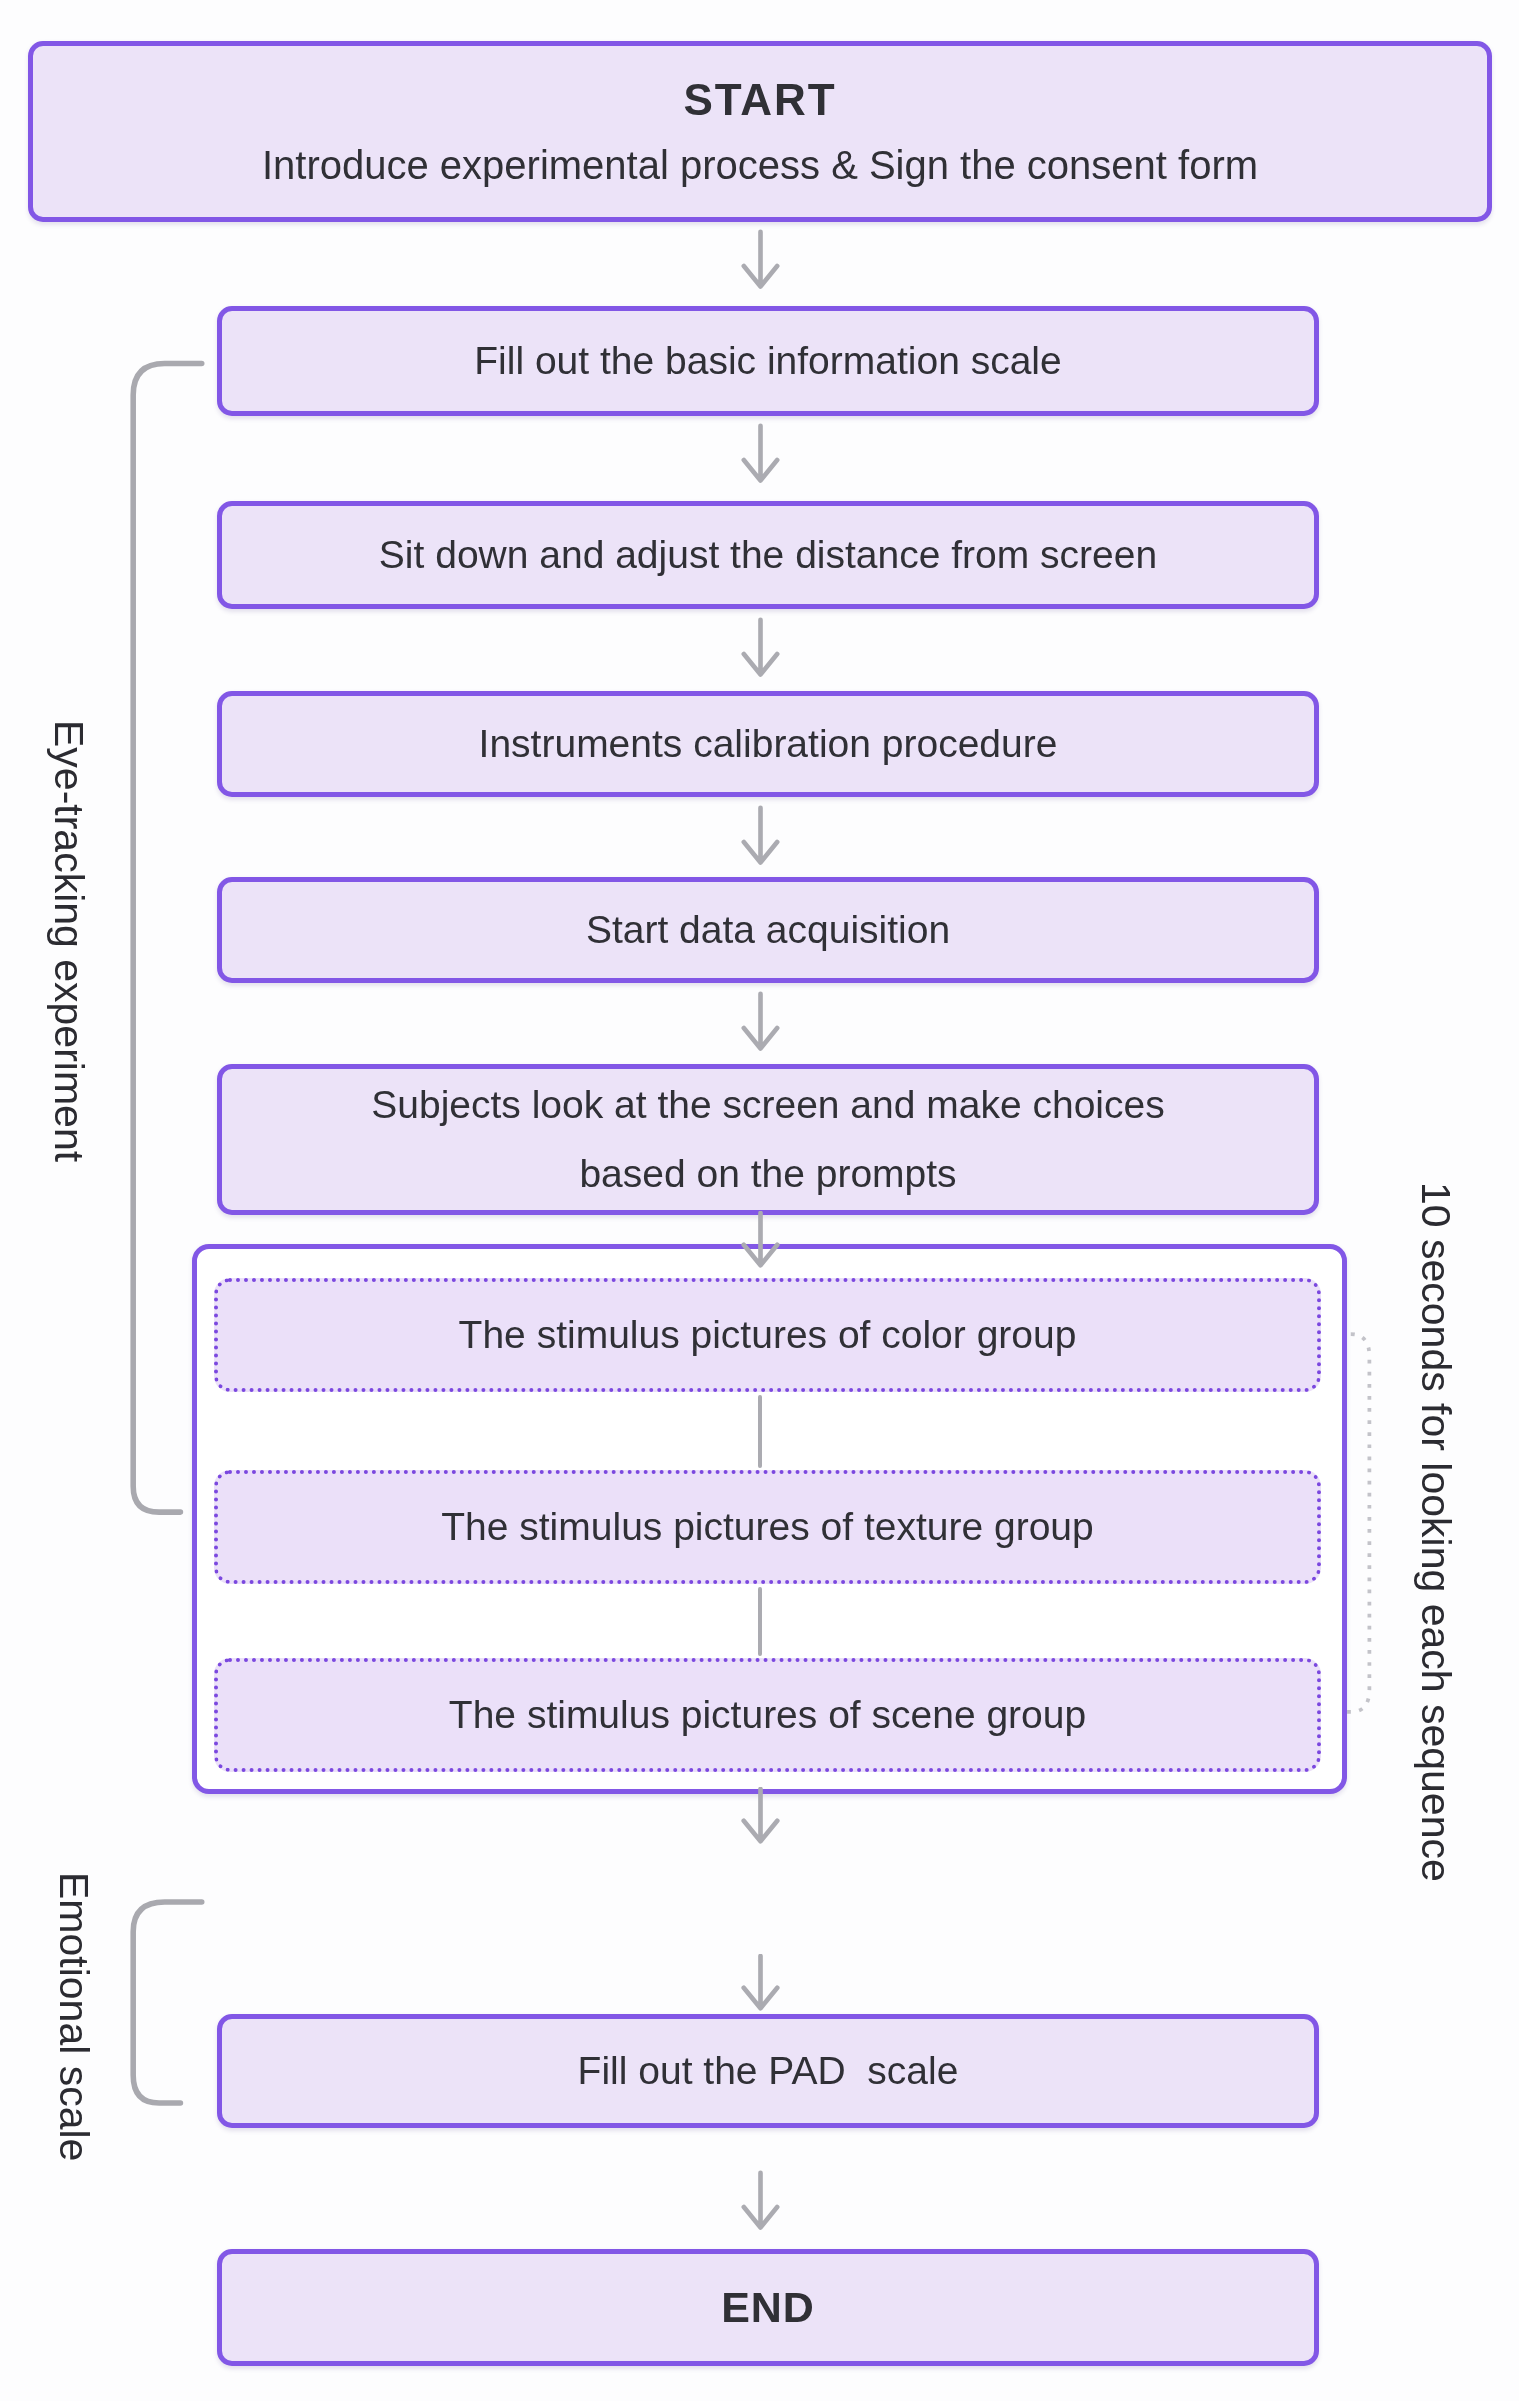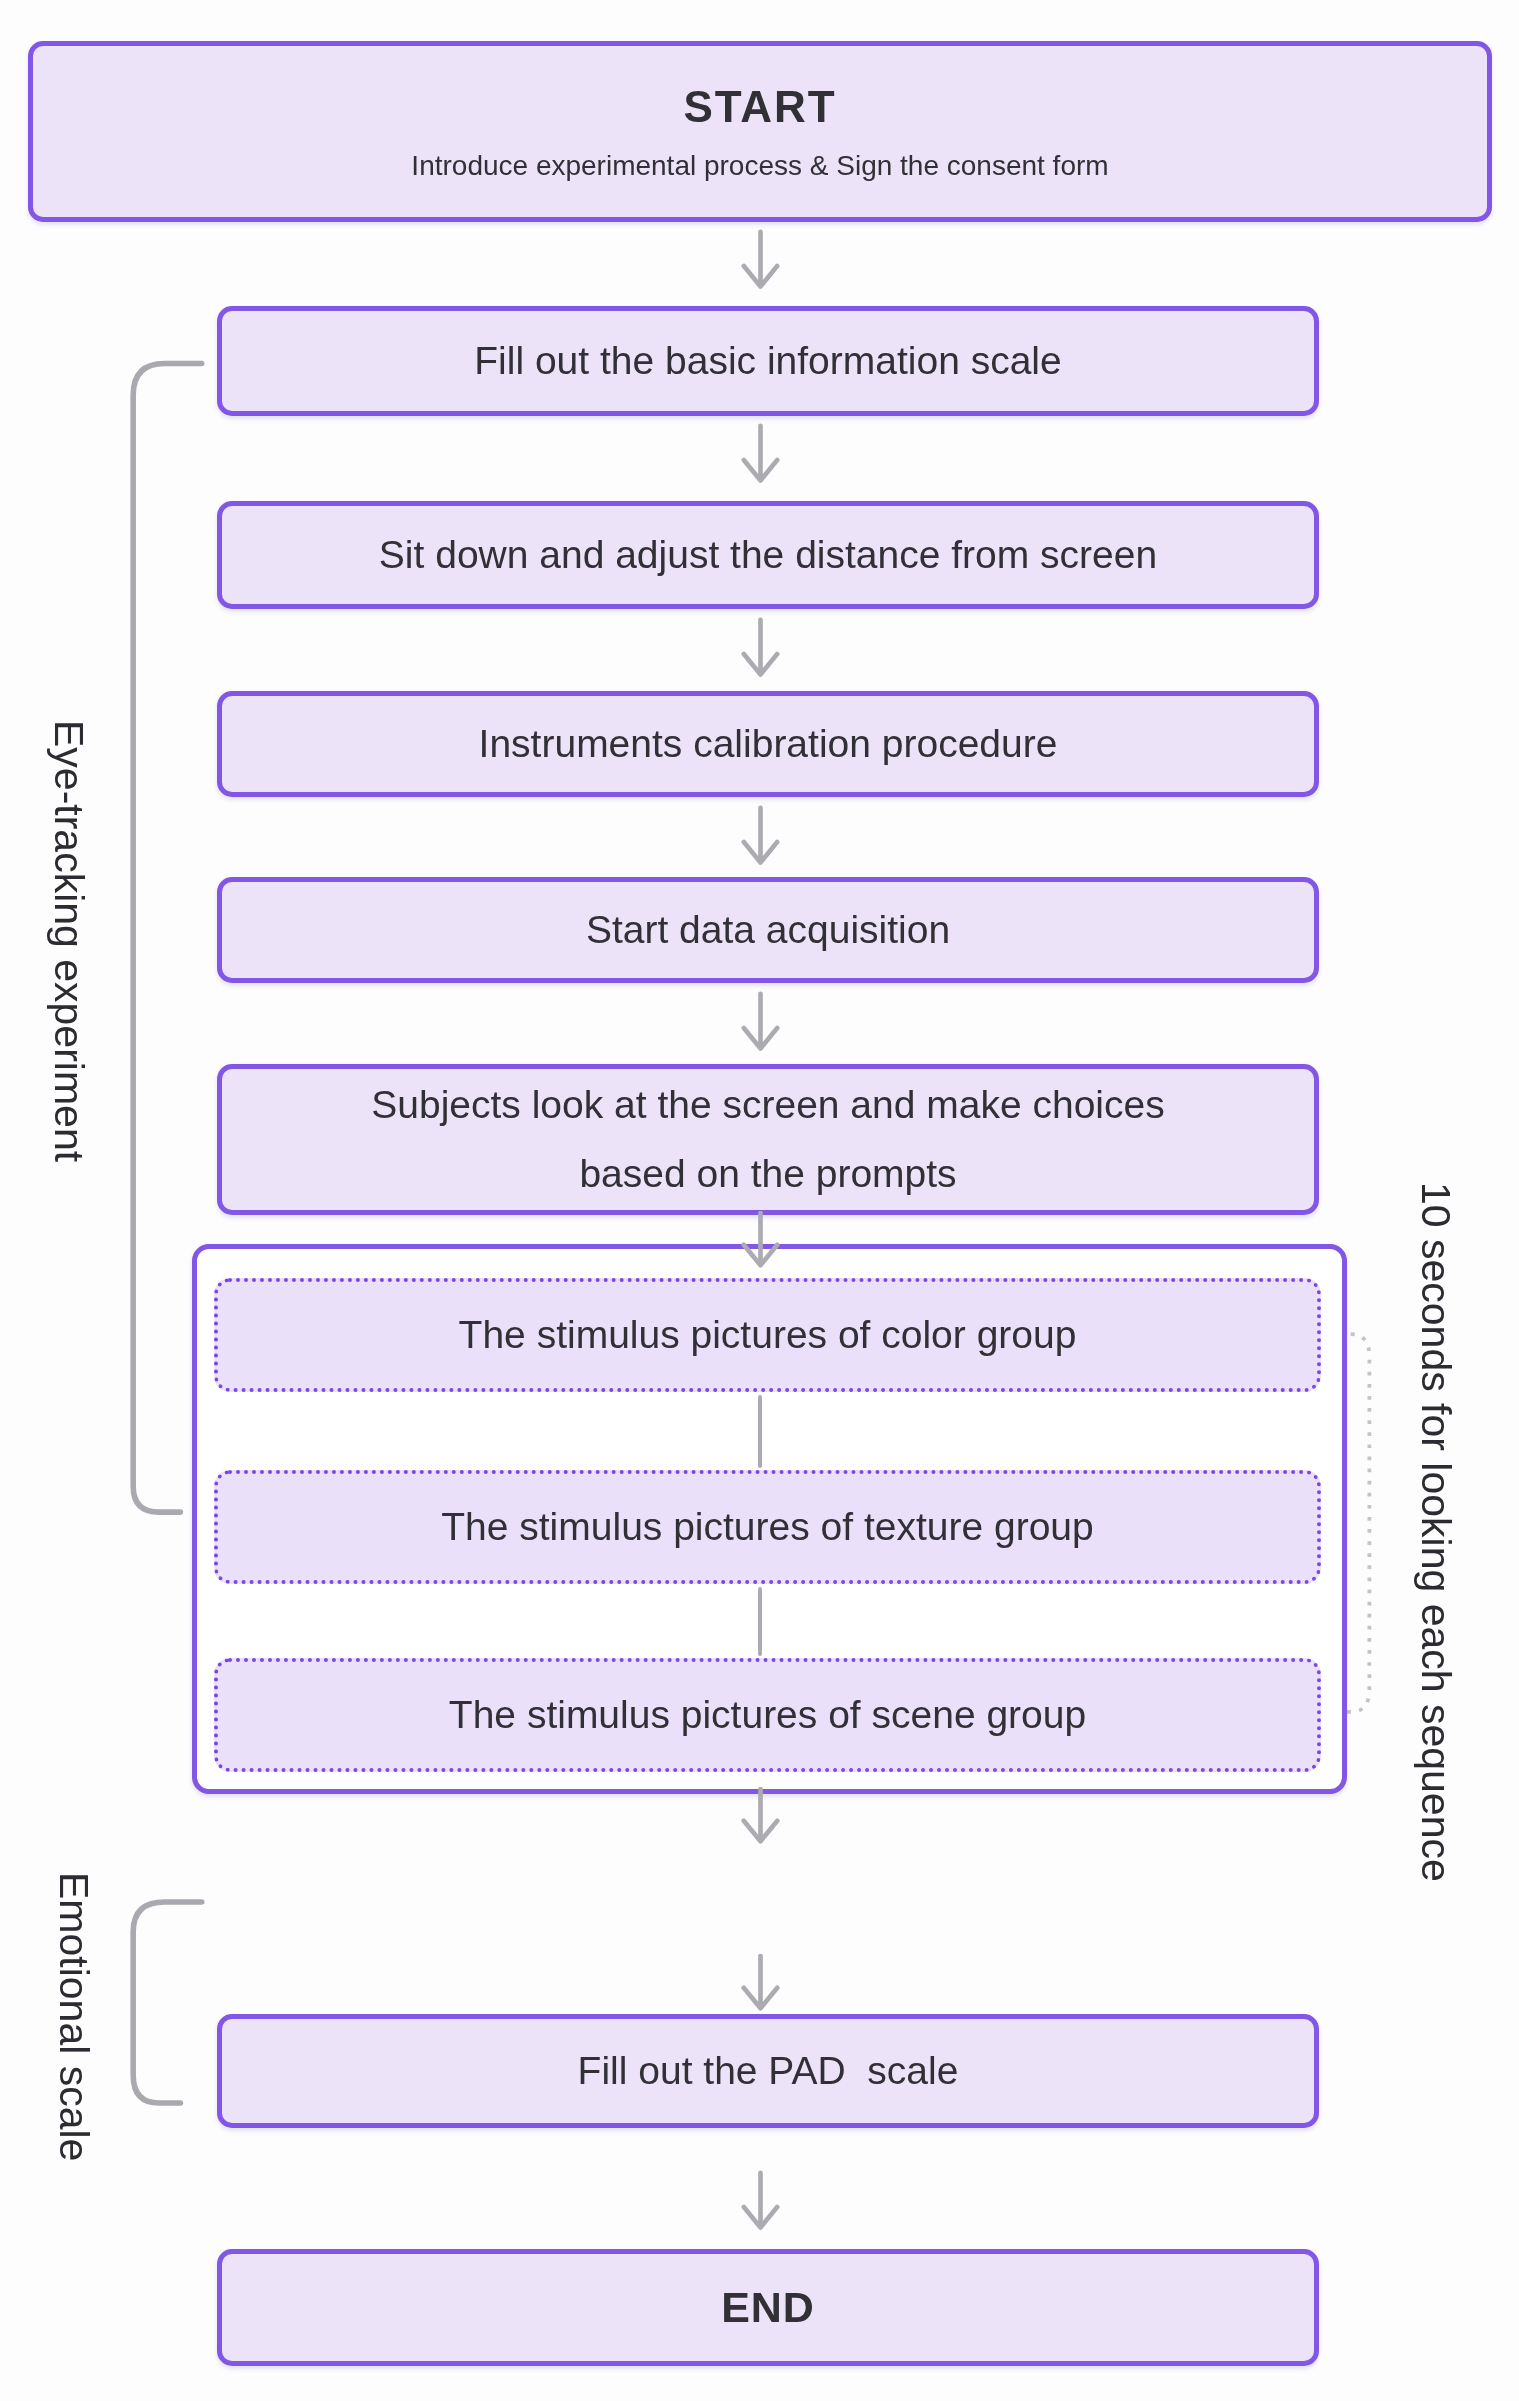--- a/index.html
+++ b/index.html
@@ -32,21 +32,21 @@
     align-items:center;justify-content:center;
     text-align:center;
     font-size:39px;
     line-height:1.75;
     white-space:pre-wrap;
     box-shadow:0 2.8px 4.7px rgba(90,70,140,0.15);
     z-index:3;
     padding:0 56px;
   }
   .start-title{font-weight:bold;font-size:44px;letter-spacing:1.9px;line-height:1.2;margin-bottom:15px;}
-  .start-subtitle{font-size:28px;line-height:1.2;}
+  .start-subtitle{font-size:40px;line-height:1.2;}
   .end-label{font-weight:bold;font-size:43px;letter-spacing:0.9px;}
   .group-box{
     position:absolute;
     box-sizing:border-box;
     background:#ffffff;
     border:5.6px solid var(--container-border);
     border-radius:17px;
     box-shadow:0 2.8px 4.7px rgba(90,70,140,0.15);
     z-index:2;
   }

